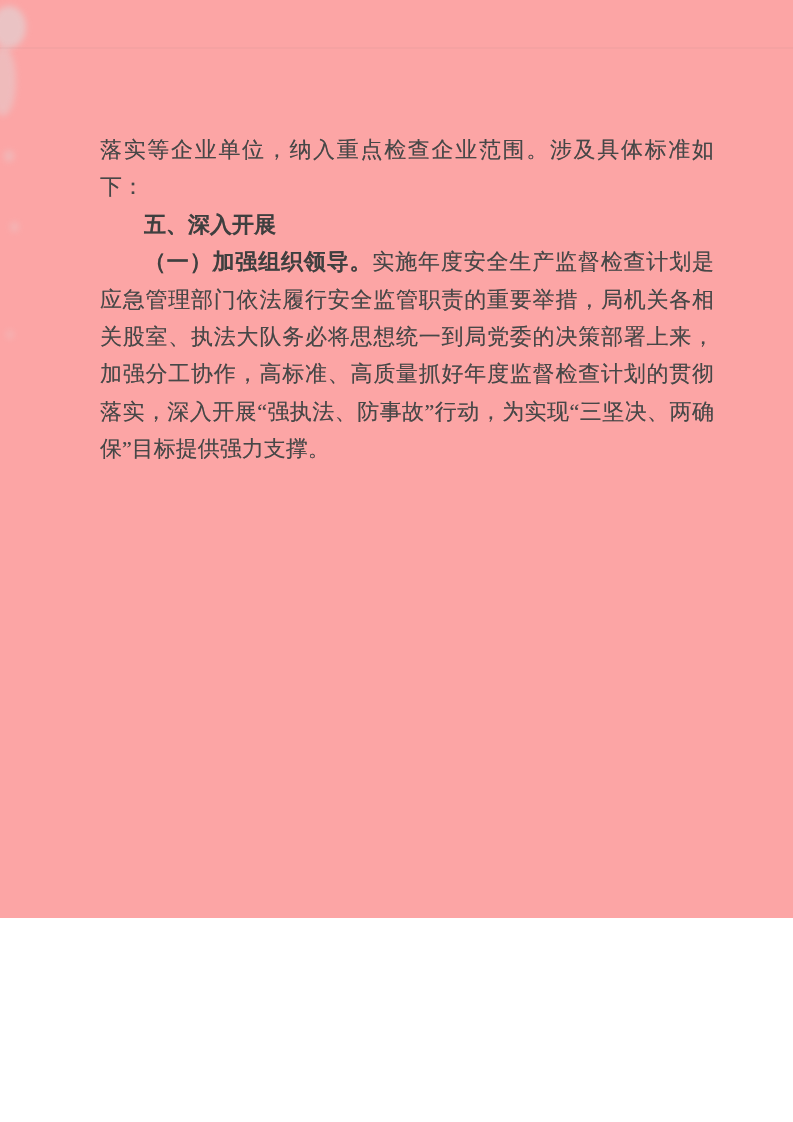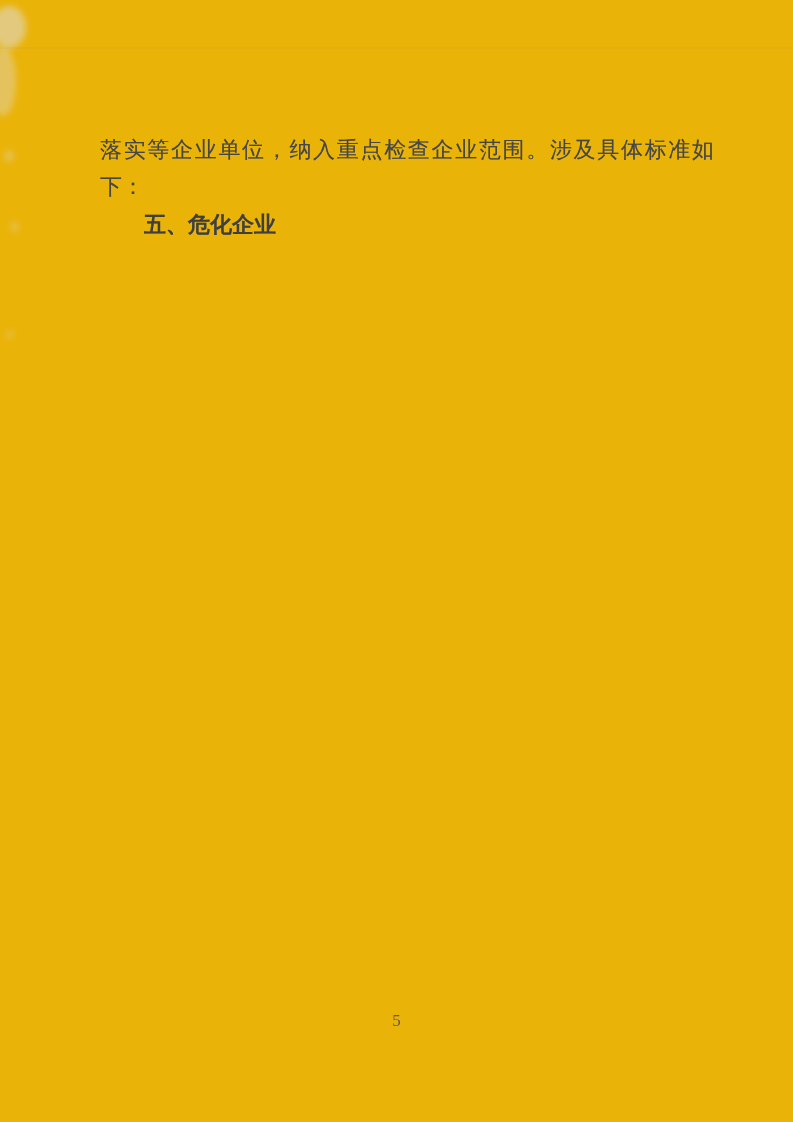--- a/index.html
+++ b/index.html
@@ -3,22 +3,22 @@
 <meta charset="utf-8">
 <style>
   html, body {
     margin: 0;
     padding: 0;
     background: #ffffff;
   }
   .page {
     position: relative;
     width: 793px;
-    height: 1122px;
-    background: #eab308;
+    height: 918px;
+    background: #fca5a5;
     overflow: hidden;
     font-family: "Liberation Serif", "DejaVu Serif", serif;
     color: #474747;
     box-sizing: border-box;
   }
   
   .artifact {
     position: absolute;
     background: #dcdcde;
     border-radius: 50%;
@@ -73,17 +73,18 @@
 <div class="page">
   <div class="artifact a1"></div>
   <div class="artifact a2"></div>
   <div class="artifact a3"></div>
   <div class="artifact a4"></div>
   <div class="artifact a5"></div>
   <div class="scan-band"></div>
 
   <div class="doc-body">
       <p class="para">落实等企业单位，纳入重点检查企业范围。涉及具体标准如下：</p>
-      <p class="para indent heading"><b class="lead">五、危化企业</b></p>
+      <p class="para indent heading"><b class="lead">五、深入开展</b></p>
+      <p class="para indent"><b class="lead">（一）加强组织领导。</b>实施年度安全生产监督检查计划是应急管理部门依法履行安全监管职责的重要举措，局机关各相关股室、执法大队务必将思想统一到局党委的决策部署上来，加强分工协作，高标准、高质量抓好年度监督检查计划的贯彻落实，深入开展“强执法、防事故”行动，为实现“三坚决、两确保”目标提供强力支撑。</p>
     </div>
 
   <div class="page-number">5</div>
 </div>
 
 </body></html>

